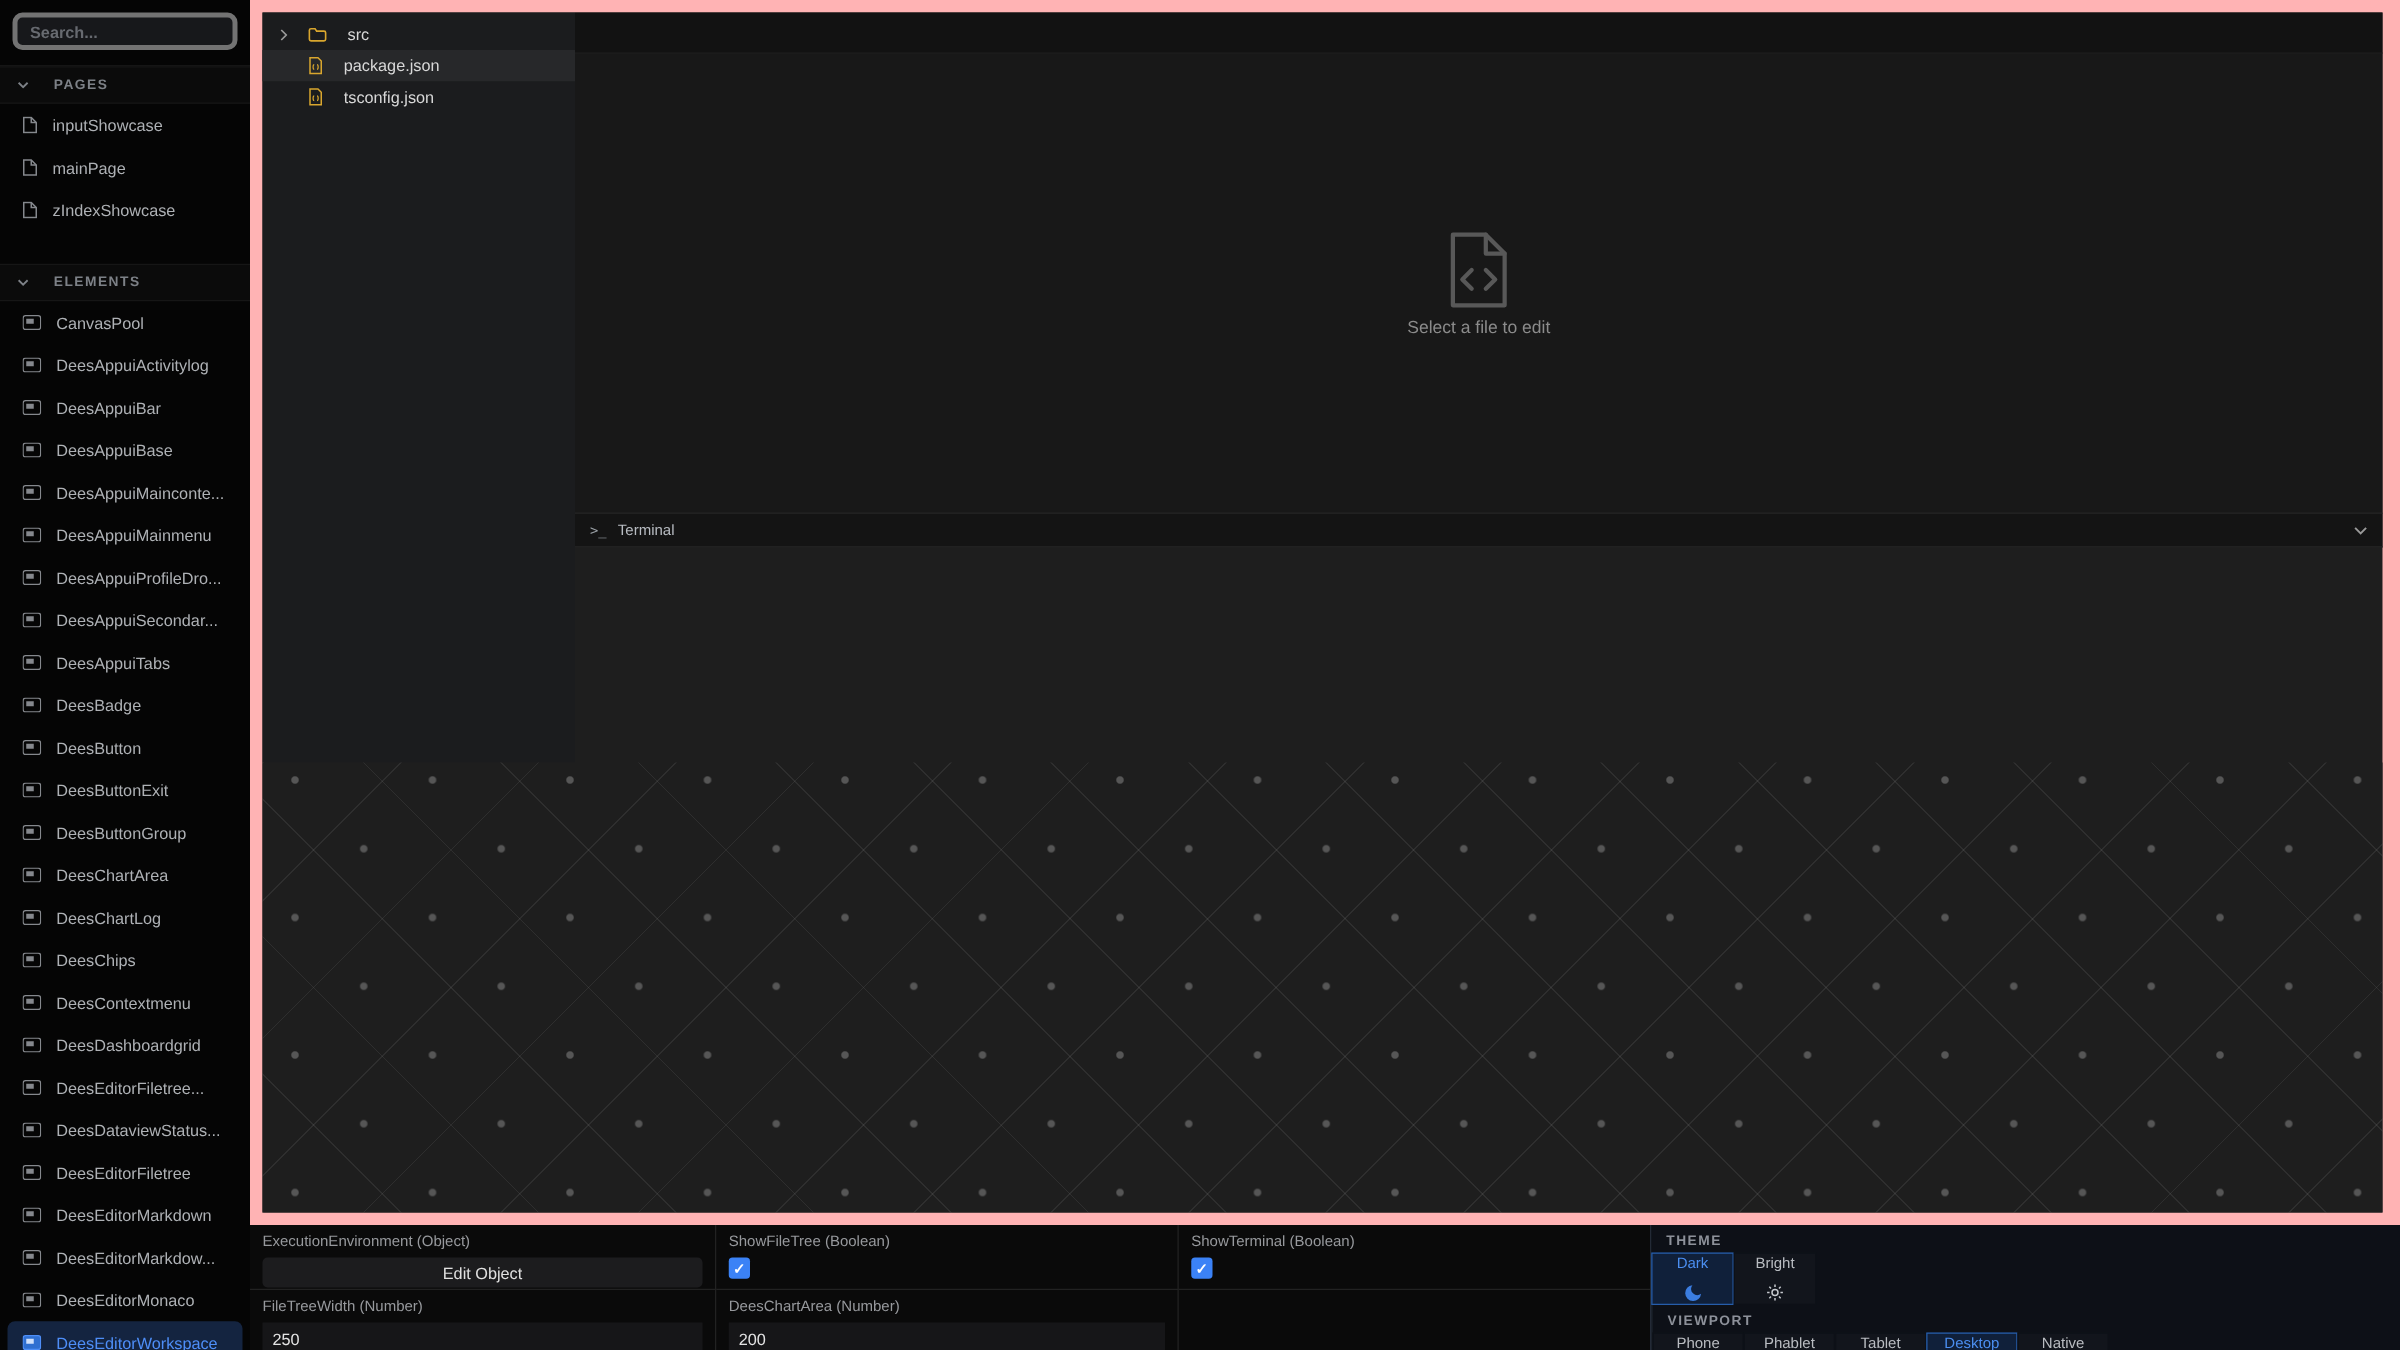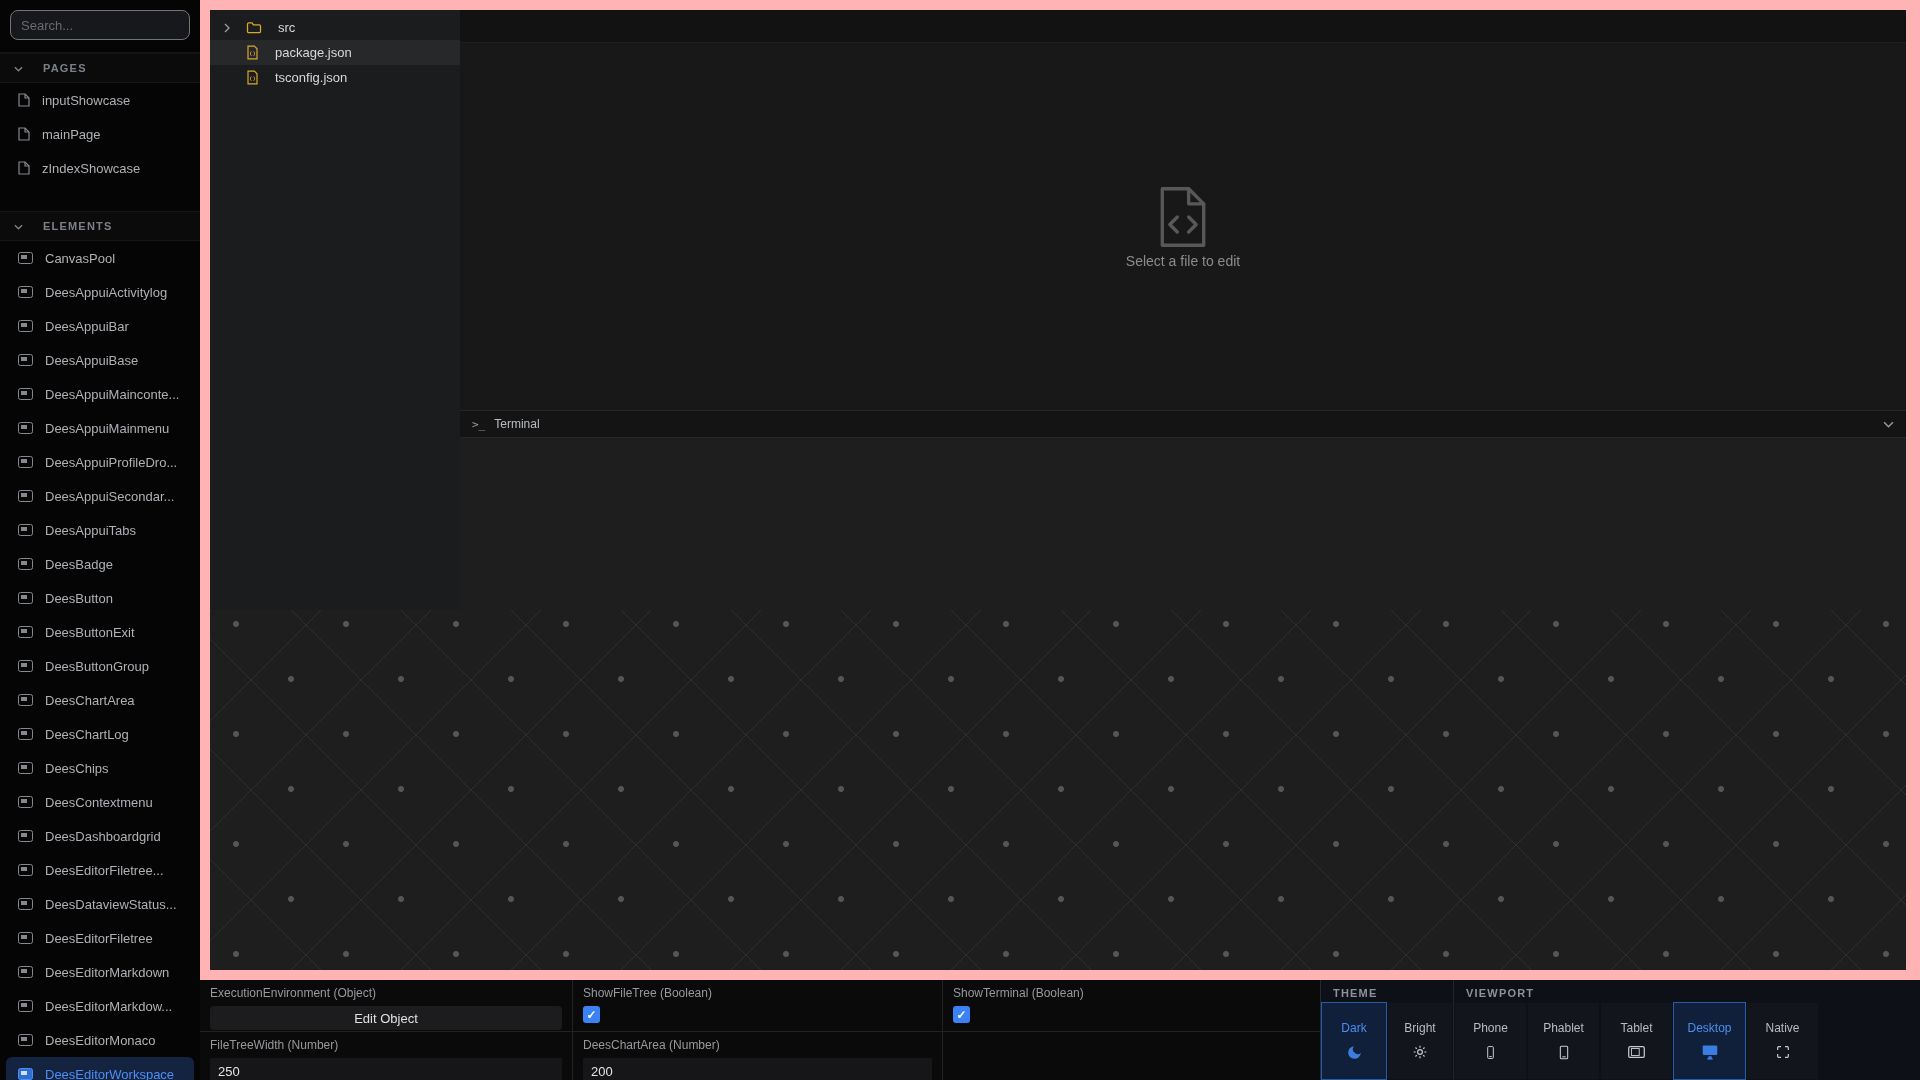--- a/index.html
+++ b/index.html
@@ -2,22 +2,22 @@
 <html><head>
 <meta charset="utf-8">
 <style>
   * { margin:0; padding:0; box-sizing:border-box; }
   html,body { width:1920px; height:1080px; background:#000; overflow:hidden;
               font-family:"Liberation Sans", sans-serif; }
 
   
   .sidebar { position:absolute; left:0; top:0; width:200px; height:1080px; background:#050505; }
   .search-wrap { padding:10px 10px 12px 10px; border-bottom:1px solid #151515; }
-  .search-input { width:100%; height:30px; background:#17181b; border:1px solid #737373; border-radius:8px;
-                  color:#d0d0d0; font-size:13px; padding:0 10px; outline:none; font-family:"Liberation Sans",sans-serif; }
+  .search-input { width:100%; height:30px; background:#17181b; border:4px solid #737373; border-radius:8px;
+                  color:#d0d0d0; font-size:13px; padding:0 10px; outline:none; font-family:"Liberation Sans",sans-serif;font-weight:bold; }
   .search-input::placeholder { color:#676a70; }
   .section + .section { margin-top:26px;text-align:right; }
   .section-header { height:30px; display:flex; align-items:center; gap:20px; padding-left:14px;
                     background:#0b0b0b; border-top:1px solid #161616; border-bottom:1px solid #161616;
                     color:#7d8187; font-size:11px; font-weight:bold; letter-spacing:1.2px; }
   .side-item { height:34px; margin:0 6px; padding-left:12px; display:flex; align-items:center; gap:12px;
                color:#aeb1b5; font-size:13px; border-radius:6px; white-space:nowrap; overflow:hidden; cursor:pointer; }
   .side-item .ic { display:flex; align-items:center; flex:0 0 auto; }
   .side-item.selected { background:#142440; color:#4e8ef7;text-decoration:underline; }
   .side-item .comp-outer { stroke:#85888d; fill:none; }
@@ -76,21 +76,21 @@
   .pbutton { width:100%; height:24px; background:#1c1c1e; border:none; border-radius:4px;
              color:#e0e0e0; font-size:13px; cursor:pointer; font-family:"Liberation Sans",sans-serif; }
   .pcheck { width:17px; height:17px; border-radius:3px; background:#3b82f6; color:#fff;
             display:flex; align-items:center; justify-content:center; font-size:12px; cursor:pointer; }
   .pcheck.checked::after { content:"\2713"; font-weight:bold; }
   .pinput { width:100%; height:26px; background:#161618; border:none; color:#e4e4e4; font-size:13px;
             padding:0 8px; outline:none; font-family:"Liberation Sans",sans-serif; }
 
   
   .theme-panel { grid-column:4; grid-row:1 / 3; background:#0d1017; border-left:1px solid #232a36;
-                 display:flex; }
+                 display:flex; flex-direction:column; }
   .tsection { display:flex; flex-direction:column; }
   .tsection + .tsection { border-left:1px solid #1f2631; }
   .tsection.s-theme { width:132px; } .tsection.s-viewport { width:366px; } .tsection.s-share { flex:1; }
   .tsection-label { height:22px; padding:7px 0 0 12px; font-size:11px; font-weight:bold;
                     letter-spacing:1.2px; color:#8d919a; }
   .topts { flex:1; display:flex; flex-direction:row; }
   .topt { flex:1; display:flex; flex-direction:column; align-items:center; justify-content:center; gap:8px;
           background:#12151c; border:1px solid #0d1017; color:#b9bcc1; font-size:12px; cursor:pointer; }
   .topt .opt-icon { height:18px; display:flex; align-items:center; color:#c6c9ce; }
   .topt.selected { background:#10203a; border:1px solid #265dab; color:#4b8ef0; }

